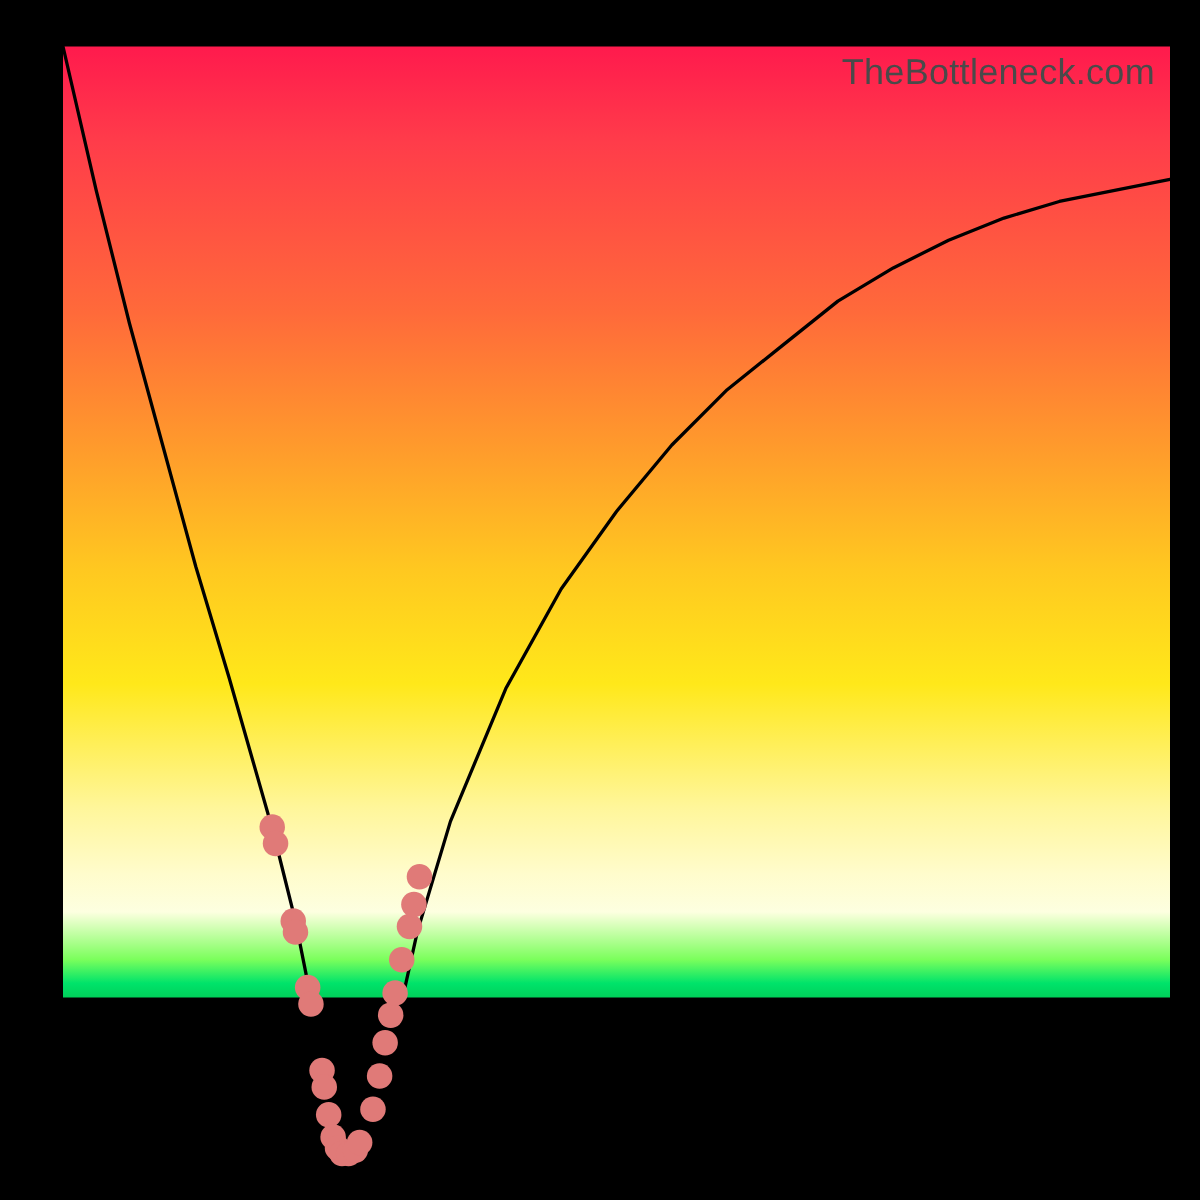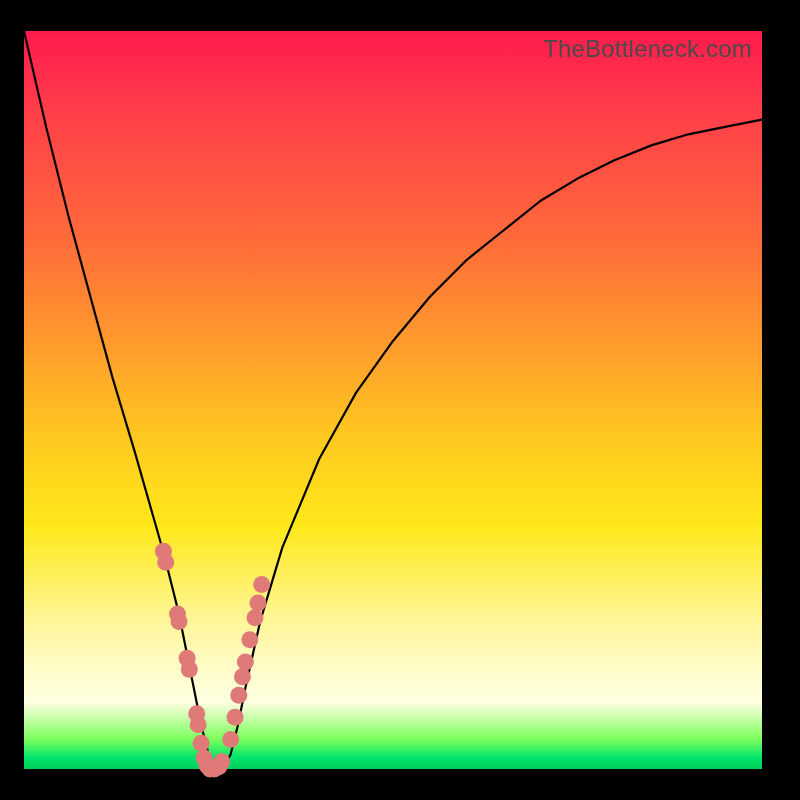--- a/index.html
+++ b/index.html
@@ -12,24 +12,24 @@
     font-family: Arial, Helvetica, sans-serif;
   }
   .frame {
     position: absolute;
     left: 0; top: 0;
     width: 800px; height: 800px;
     background: #000;
   }
   .plot {
     position: absolute;
-    left: 24px;
+    left: 42px;
     top: 31px;
     width: 738px;
-    height: 738px;
+    height: 634px;
     
     background: linear-gradient(to bottom,
       #ff1a4d 0%,
       #ff3c4a 10%,
       #ff6a3a 28%,
       #ff9a2c 42%,
       #ffc820 55%,
       #ffe81a 67%,
       #fff69a 80%,
       #fffccc 87%,

